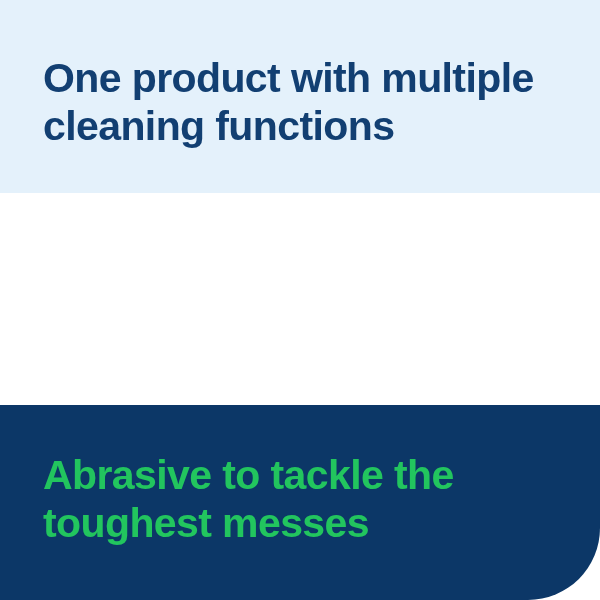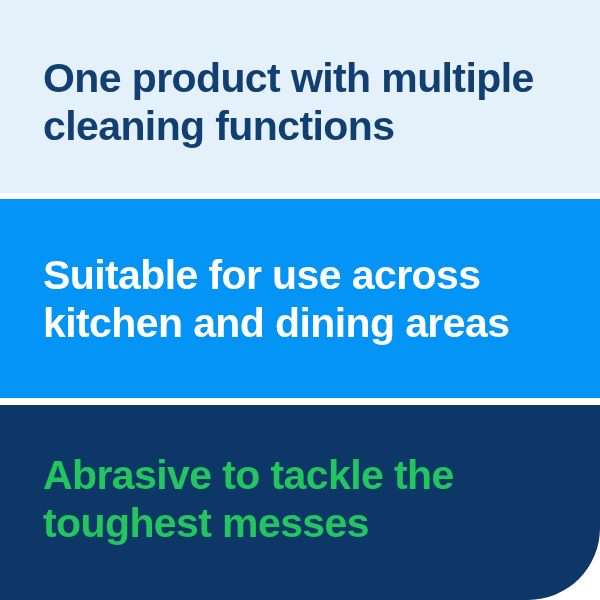--- a/index.html
+++ b/index.html
@@ -71,23 +71,19 @@
 </head>
 <body>
 
 <div class="canvas">
 
   <section class="panel panel-one">
     <h2 class="panel-headline">One product with multiple
 cleaning functions</h2>
   </section>
 
-  <section class="panel panel-two">
-    <h2 class="panel-headline">Suitable for use across
-kitchen and dining areas</h2>
-  </section>
 
   <section class="panel panel-three">
     <h2 class="panel-headline">Abrasive to tackle the
 toughest messes</h2>
   </section>
 
 </div>
 
 </body></html>

